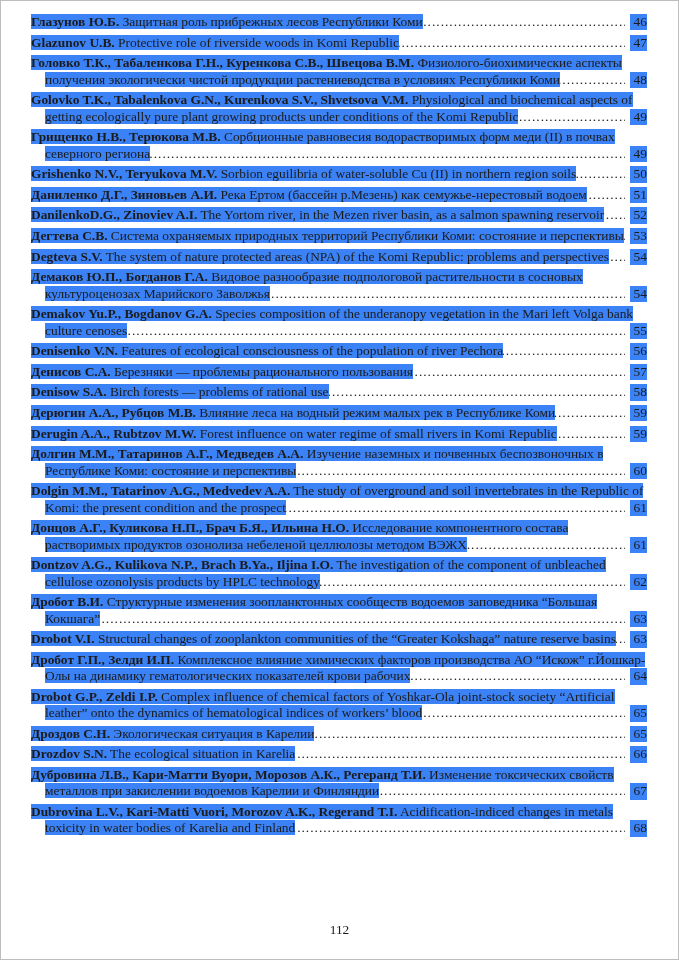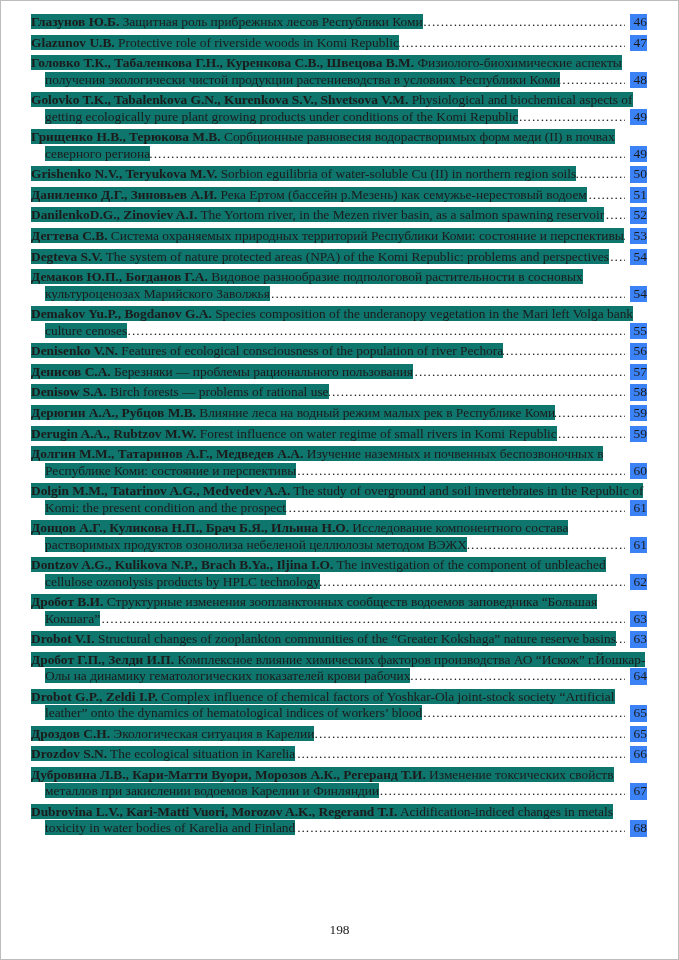--- a/index.html
+++ b/index.html
@@ -43,21 +43,21 @@
     right: 22px;
     bottom: 0;
     overflow: hidden;
     white-space: nowrap;
     text-indent: 0;
     letter-spacing: 1px;
     color: #1b1b1b;
   }
   .t {
     position: relative;
-    background: #0f766e;
+    background: #3b82f6;
   }
   .t.a {
     font-weight: 700;
   }
   .pg {
     position: absolute;
     right: 0;
     bottom: 0;
     text-indent: 0;
     background: #3b82f6;
@@ -128,14 +128,14 @@
   <li class="entry"><span class="dotline">........................................................................................................................................................................................................................................</span><span class="t a">Drobot G.P., Zeldi I.P.</span><span class="t b"> Complex influence of chemical factors of Yoshkar-Ola joint-stock society “Artificial leather” onto the dynamics of hematological indices of workers’ blood </span><span class="pg">65</span></li>
 
   <li class="entry"><span class="dotline">........................................................................................................................................................................................................................................</span><span class="t a">Дроздов С.Н.</span><span class="t b"> Экологическая ситуация в Карелии </span><span class="pg">65</span></li>
 
   <li class="entry"><span class="dotline">........................................................................................................................................................................................................................................</span><span class="t a">Drozdov S.N.</span><span class="t b"> The ecological situation in Karelia </span><span class="pg">66</span></li>
 
   <li class="entry"><span class="dotline">........................................................................................................................................................................................................................................</span><span class="t a">Дубровина Л.В., Кари-Матти Вуори, Морозов А.К., Регеранд Т.И.</span><span class="t b"> Изменение токсических свойств металлов при закислении водоемов Карелии и Финляндии </span><span class="pg">67</span></li>
 
   <li class="entry"><span class="dotline">........................................................................................................................................................................................................................................</span><span class="t a">Dubrovina L.V., Kari-Matti Vuori, Morozov A.K., Regerand T.I.</span><span class="t b"> Acidification-indiced changes in metals toxicity in water bodies of Karelia and Finland </span><span class="pg">68</span></li>
 </ol>
-  <div class="folio">198</div>
+  <div class="folio">112</div>
 </main>
 
 </body></html>

